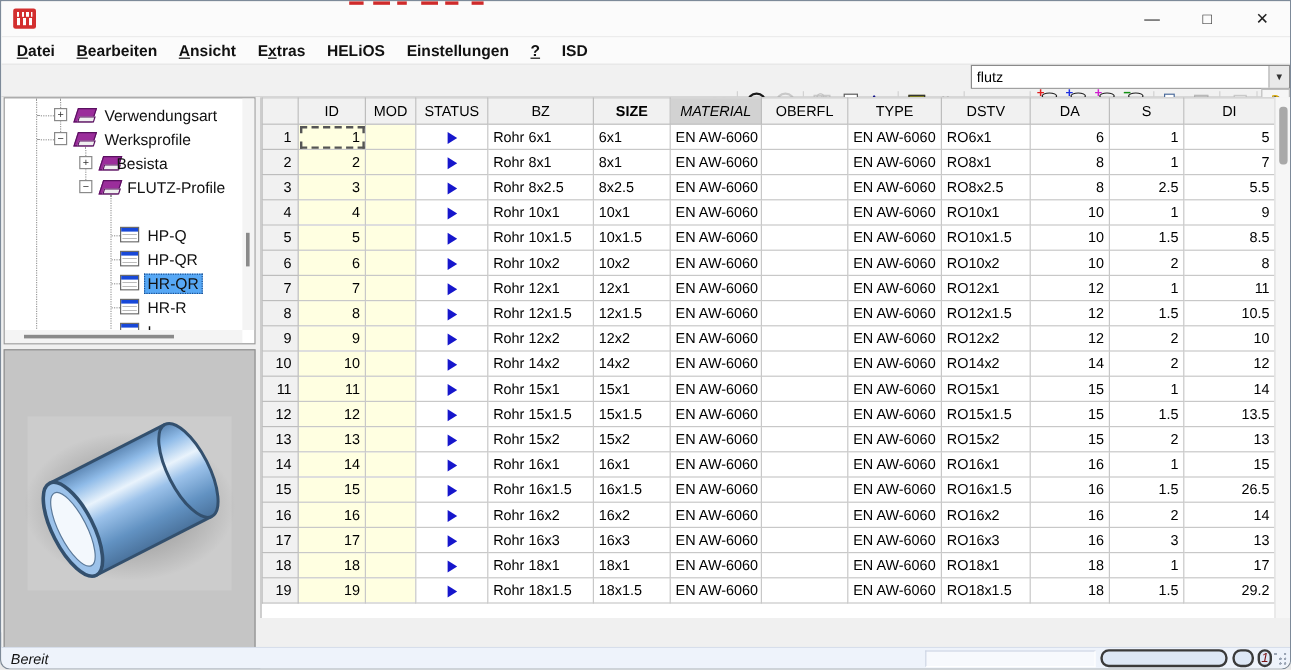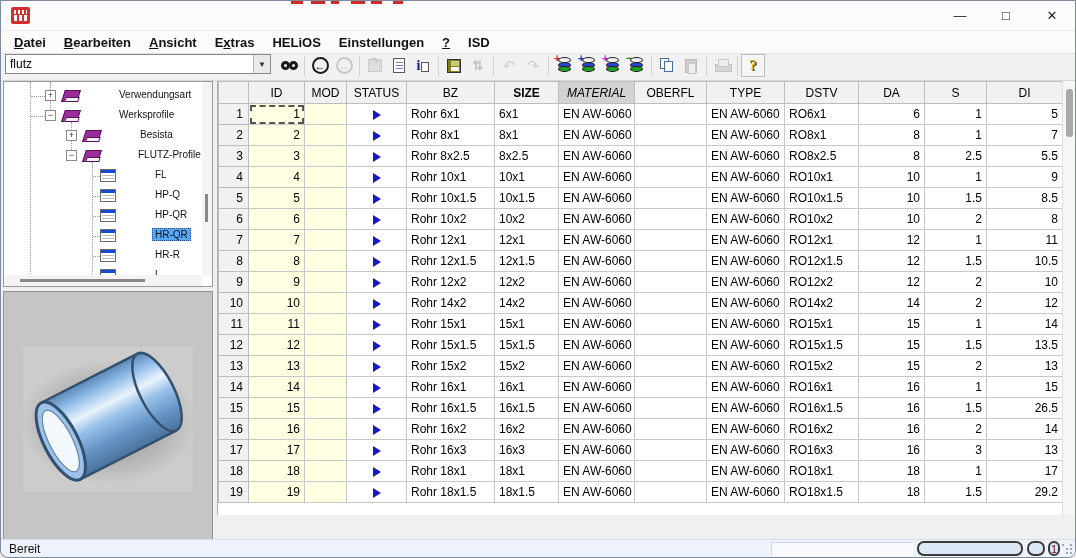--- a/index.html
+++ b/index.html
@@ -26,21 +26,21 @@
   .win-controls{margin-left:auto;display:flex;height:100%;}
   .win-btn{width:46px;height:100%;display:flex;align-items:center;justify-content:center;
     font-size:13px;color:#222;background:transparent;border:none;}
   
   .menubar{position:absolute;top:30px;left:0;right:0;height:23px;background:#fbfbfb;
     display:flex;align-items:center;padding-left:4px;border-bottom:1px solid #e3e3e3;}
   .menu-item{font-size:13px;color:#111;padding:2px 9px;white-space:nowrap;font-weight:bold;}
   .menu-item u{text-decoration:underline;}
   
   .toolbar{position:absolute;top:53px;left:0;right:0;height:27px;background:#f1f1f1;
-    display:flex;align-items:flex-start;padding-left:4px;border-bottom:1px solid #d7d7d7;}
+    display:flex;align-items:flex-end;padding-left:4px;border-bottom:1px solid #d7d7d7;flex-direction:column;}
   .combo{display:flex;height:20px;width:266px;border:1px solid #8a8a8a;background:#fff;flex:none;}
   .combo input{flex:1;border:none;outline:none;font:12px "Liberation Sans",sans-serif;padding:0 4px;background:#fff;}
   .combo .drop{width:17px;background:#e9e9e9;border-left:1px solid #b5b5b5;font-size:8px;
     display:flex;align-items:center;justify-content:center;color:#333;}
   .tbtn{width:24px;height:23px;display:flex;align-items:center;justify-content:center;
     background:transparent;border:1px solid transparent;position:relative;flex:none;}
   .tbtn.bordered{border-color:#bdbdbd;background:#f6f6f6;}
   .tsep{width:1px;height:20px;background:#d2d2d2;margin:0 3px;flex:none;}
   .dis{opacity:.45;filter:grayscale(1);}
   
@@ -93,21 +93,21 @@
     top:4px;display:flex;align-items:center;justify-content:center;font-size:9px;line-height:9px;color:#333;}
   .book{position:absolute;top:2px;width:17px;height:15px;}
   .book::before{content:"";position:absolute;left:1px;top:2px;width:14px;height:10px;background:#9b2d9b;
     border:1px solid #5a1060;transform:skewX(-18deg);}
   .book::after{content:"";position:absolute;left:3px;bottom:1px;width:12px;height:3px;background:#f0f0f0;
     border:1px solid #5a1060;transform:skewX(-18deg);}
   .tbl-ic{position:absolute;top:3px;width:16px;height:13px;background:#fff;border:1px solid #6a6a6a;}
   .tbl-ic::before{content:"";position:absolute;left:0;top:0;width:100%;height:3px;background:#1848d8;}
   .tbl-ic::after{content:"";position:absolute;left:1px;top:5px;width:12px;height:6px;
     background:repeating-linear-gradient(#bbb 0 1px,transparent 1px 3px);}
-  .tree-label{position:absolute;top:2px;font-size:10px;color:#111;padding:1px 3px;white-space:nowrap;margin-left:32px;}
+  .tree-label{position:absolute;top:2px;font-size:13px;color:#111;padding:1px 3px;white-space:nowrap;}
   .tree-label.selected{background:#57a8f5;border:1px dotted #1b4f91;padding:0 2px;}
   .tree-vscroll{position:absolute;right:0;top:0;width:10px;bottom:11px;background:#f4f4f4;}
   .tree-vscroll .thumb{position:absolute;left:3px;width:3px;height:28px;background:#8a8a8a;top:112px;}
   .tree-hscroll{position:absolute;left:0;bottom:0;height:11px;right:10px;background:#f4f4f4;}
   .tree-hscroll .thumb{position:absolute;top:4px;height:3px;background:#8a8a8a;left:16px;width:125px;}
   
   .preview{position:absolute;left:2px;top:210px;width:210px;height:250px;background:#c5c5c5;
     border:1px solid #909090;display:flex;align-items:flex-start;justify-content:center;}
   
   .table-wrap{position:absolute;left:216px;top:0;width:846px;bottom:12px;background:#fff;
@@ -127,21 +127,21 @@
     border-top:5px solid transparent;border-bottom:5px solid transparent;vertical-align:middle;}
   .focus-cell{outline:2px dashed #555;outline-offset:-3px;}
   
   .vscroll{position:absolute;right:0;top:0;width:13px;bottom:12px;background:#f6f6f6;border-left:1px solid #e0e0e0;}
   .vscroll .thumb{position:absolute;left:3px;width:7px;top:8px;height:48px;background:#a9a9a9;border-radius:3px;}
   .hscroll{position:absolute;left:216px;bottom:0;height:12px;width:860px;background:#f6f6f6;border-top:1px solid #e0e0e0;}
   .hscroll .thumb{position:absolute;top:3px;height:6px;left:16px;width:470px;background:#a9a9a9;border-radius:3px;}
   
   .statusbar{position:absolute;left:0;right:0;bottom:0;height:18px;background:#eef3fb;
     border-top:1px solid #d7deeb;display:flex;align-items:center;font-size:12px;color:#111;
-    border-radius:0 0 8px 8px;}
+    border-radius:0 0 8px 8px;font-style:italic;}
   .status-ready{padding-left:8px;}
   .status-field{position:absolute;left:770px;top:2px;width:142px;height:14px;background:#f7f9fd;
     border:1px solid #cdd5e4;border-right-color:#fff;border-bottom-color:#fff;}
   .status-pane{position:absolute;top:1px;height:15px;border:2px solid #3a3a3a;border-radius:7px;background:#dde7f5;}
   .p1{left:916px;width:106px;}
   .p2{left:1026px;width:18px;}
   .p3{left:1047px;width:12px;display:flex;align-items:center;justify-content:center;
     font-size:11px;color:#7a1010;border-radius:6px;}
   .grip{position:absolute;right:3px;bottom:3px;width:11px;height:11px;
     background:radial-gradient(circle at 2px 2px,#9aa4b4 1px,transparent 1.2px),
@@ -302,31 +302,26 @@
           </div>
           <div class="tree-row" style="top: 24px;">
             <span class="tree-stub" style="left:27px;width:14px"></span>
             <span class="toggle" style="left:41px">−</span>
             <span class="book" style="left:58px"></span>
             <span class="tree-label" style="left:80px">Werksprofile</span>
           </div>
           <div class="tree-row" style="top: 44px;">
             <span class="toggle" style="left:62px">+</span>
             <span class="book" style="left:79px"></span>
-            <span class="tree-label" style="left:101px">Besista</span>
+            <span class="tree-label" style="left:90px">Besista</span>
           </div>
           <div class="tree-row" style="top: 64px;">
             <span class="toggle" style="left:62px">−</span>
             <span class="book" style="left:79px"></span>
             <span class="tree-label" style="left:99px">FLUTZ-Profile</span>
-          </div>
-          <div class="tree-row" style="top: 84px;">
-            <span class="tree-stub" style="left:89px;width:7px"></span>
-            <span class="tbl-ic" style="left:96px"></span>
-            <span class="tree-label" style="left:116px">FL</span>
           </div>
           <div class="tree-row" style="top: 104px;">
             <span class="tree-stub" style="left:89px;width:7px"></span>
             <span class="tbl-ic" style="left:96px"></span>
             <span class="tree-label" style="left:116px">HP-Q</span>
           </div>
           <div class="tree-row" style="top: 124px;">
             <span class="tree-stub" style="left:89px;width:7px"></span>
             <span class="tbl-ic" style="left:96px"></span>
             <span class="tree-label" style="left:116px">HP-QR</span>

